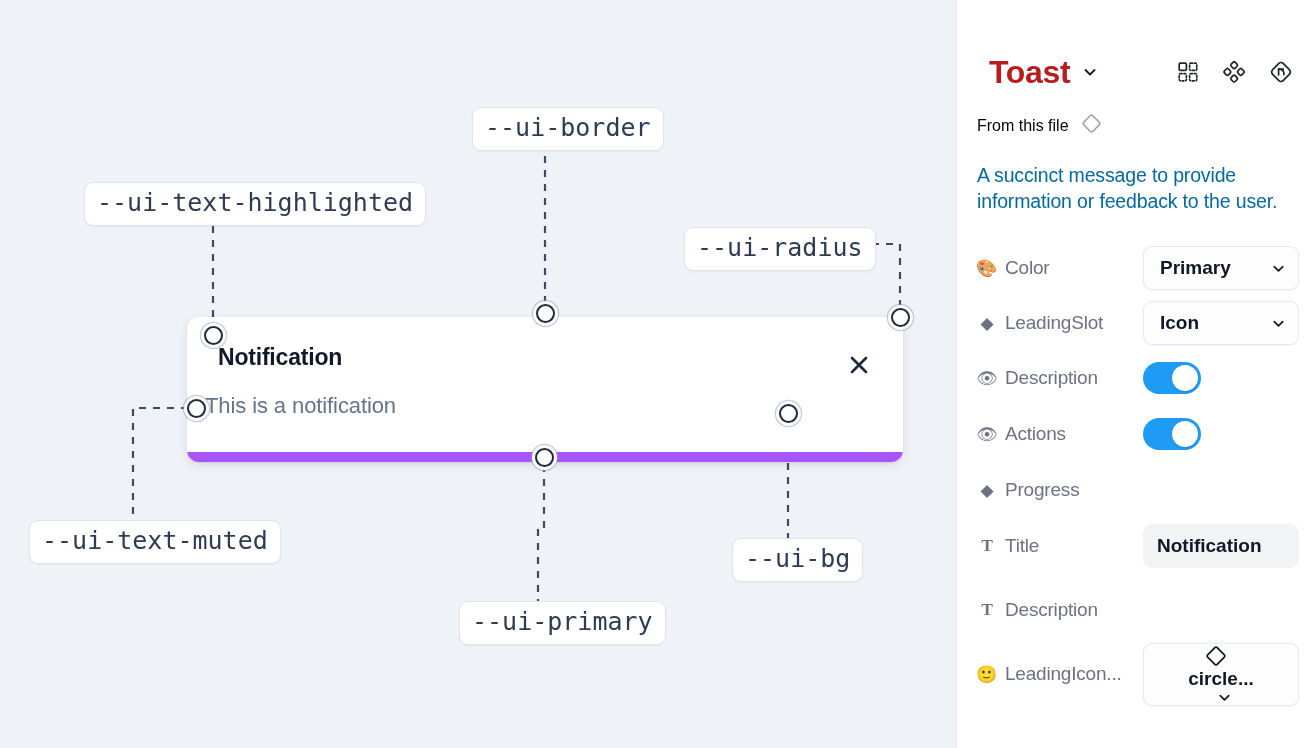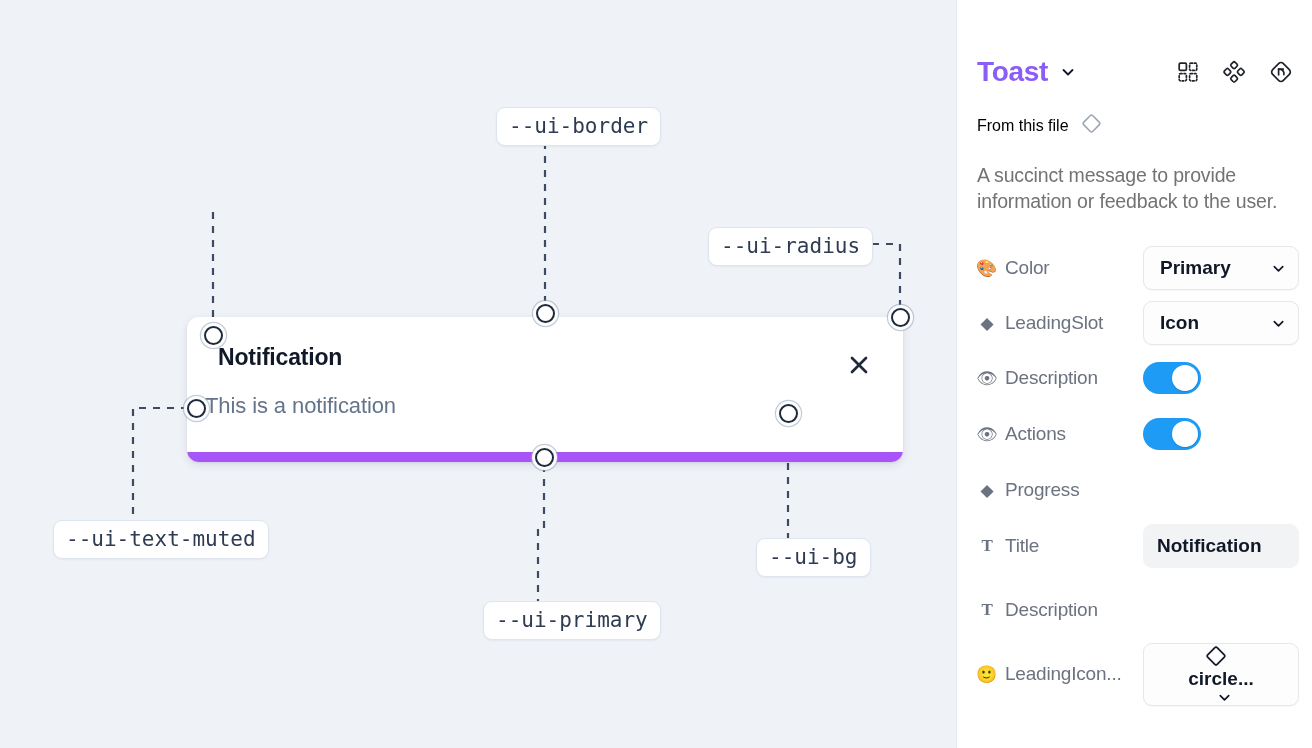--- a/index.html
+++ b/index.html
@@ -53,26 +53,25 @@
   }
 
   
   .pill {
     position: absolute;
     background: #ffffff;
     border: 1px solid #dfe5ee;
     border-radius: 9px;
     padding: 6px 12px 7px;
     font-family: "DejaVu Sans Mono", "Liberation Mono", monospace;
-    font-size: 21px;
+    font-size: 25px;
     color: #2e3b52;
     white-space: nowrap;
     box-shadow: 0 1px 2px rgba(28,38,64,0.05);
     line-height: 1.15;
-    margin-left: 24px;
   }
 
   
   .handle {
     position: absolute;
     width: 19px; height: 19px;
     border-radius: 50%;
     background: #ffffff;
     border: 2.6px solid #1e293b;
     box-shadow: 0 0 0 3px rgba(255,255,255,0.95), 0 0 0 4.2px rgba(148,163,184,0.55);
@@ -85,40 +84,40 @@
     width: 356px; height: 748px;
     background: #ffffff;
     border-left: 1px solid #e8ecf2;
   }
   #panel-header {
     position: absolute; left: 0; top: 48px;
     width: 100%; height: 48px;
     display: flex; align-items: center;
   }
   #panel-title {
-    margin-left: 20px;
-    font-size: 28px; font-weight: 700; color: #8b5cf6;
+    margin-left: 32px;
+    font-size: 32px; font-weight: 700; color: #b91c1c;
     letter-spacing: -0.3px;
   }
   #panel-title-caret { margin-left: 12px; display: flex; align-items: center; cursor: pointer; }
   #panel-header-icons {
     margin-left: auto; margin-right: 18px;
     display: flex; align-items: center; gap: 22px;
   }
   .hdr-icon { cursor: pointer; display: flex; align-items: center; justify-content: center; }
 
   #from-file-row {
     position: absolute; left: 20px; top: 112px;
     display: flex; align-items: center; gap: 11px;
   }
 
   #panel-desc {
     position: absolute; left: 20px; top: 163px;
     width: 330px;
-    font-size: 19.5px; line-height: 1.33; color: #737373;
+    font-size: 19.5px; line-height: 1.33; color: #0369a1;
     letter-spacing: -0.15px;
   }
 
   
   .prop-row {
     position: absolute; left: 0; width: 356px;
     display: flex; align-items: center;
   }
   .prop-label {
     display: flex; align-items: center; gap: 8px;
@@ -206,20 +205,21 @@
       <div id="toast-progress" style="background: rgb(168, 85, 247);"></div>
     </div>
 
     <div class="handle" style="left:204px; top:326px;"></div>
     <div class="handle" style="left:536px; top:304px;"></div>
     <div class="handle" style="left:891px; top:308px;"></div>
     <div class="handle" style="left:187px; top:399px;"></div>
     <div class="handle" style="left:535px; top:448px;"></div>
     <div class="handle" style="left:779px; top:404px;"></div>
 
+    <div class="pill" style="left:84px;  top:182px;">--ui-text-highlighted</div>
     <div class="pill" style="left:472px; top:107px;">--ui-border</div>
     <div class="pill" style="left:684px; top:227px;">--ui-radius</div>
     <div class="pill" style="left:29px;  top:520px;">--ui-text-muted</div>
     <div class="pill" style="left:459px; top:601px;">--ui-primary</div>
     <div class="pill" style="left:732px; top:538px;">--ui-bg</div>
   </div>
 
   <div id="panel">
 
     <div id="panel-header">

